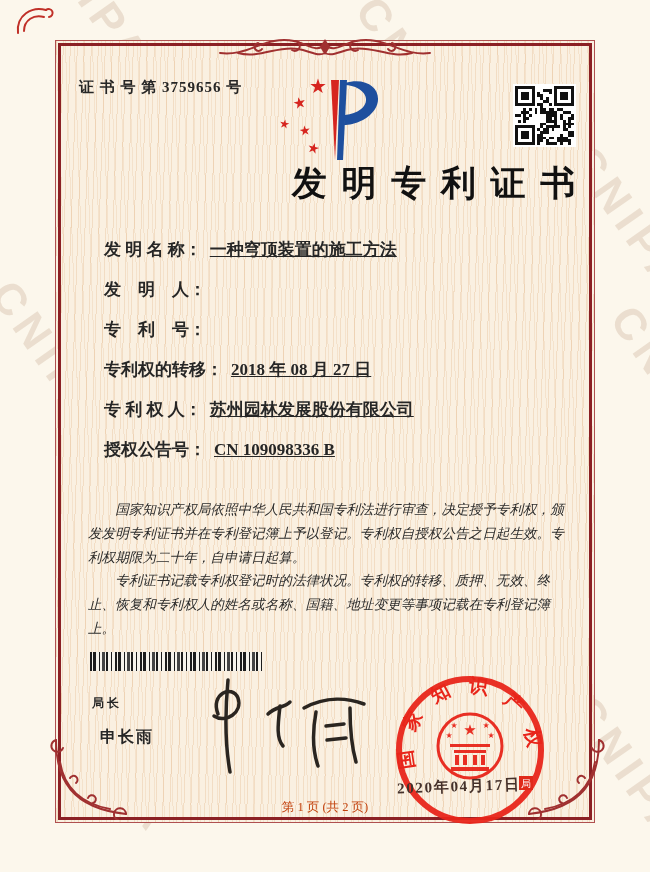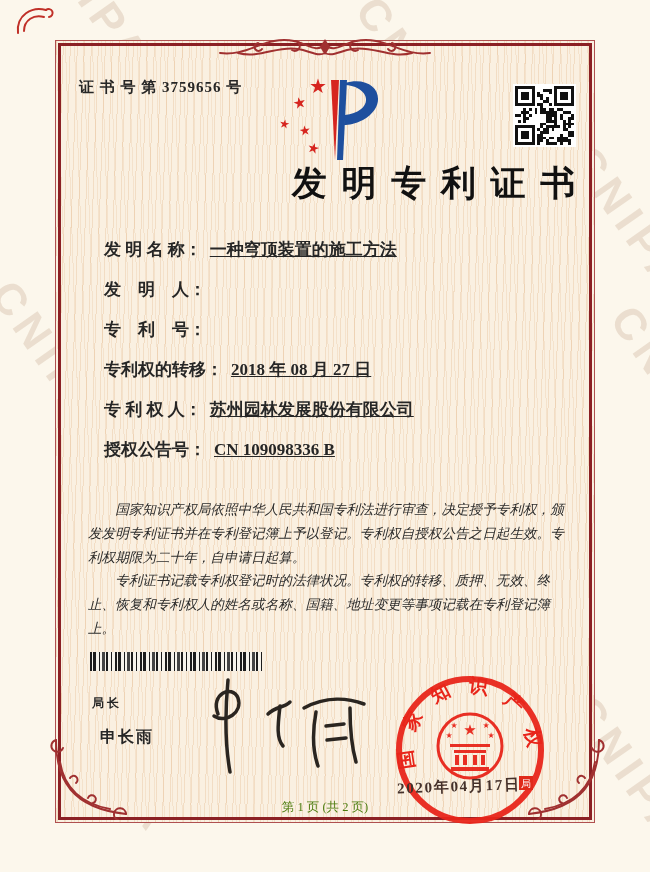--- a/index.html
+++ b/index.html
@@ -66,21 +66,21 @@
         #1c1c1c 9px 10px,#f6f3ec 10px 12px,
         #444 12px 15px,#f6f3ec 15px 16px,
         #1c1c1c 16px 18px,#f6f3ec 18px 21px,
         #1c1c1c 21px 22px,#f6f3ec 22px 25px);
   }
   
   .director-label{position:absolute;left:92px;top:695px;z-index:2;font-size:12px;font-weight:bold;letter-spacing:3px;}
   .director-name{position:absolute;left:92px;top:727px;z-index:2;font-size:16px;font-weight:bold;letter-spacing:2px;margin-left:8px;}
   .signature{position:absolute;left:180px;top:672px;width:190px;height:108px;z-index:2;}
   .seal{position:absolute;left:391px;top:672px;width:158px;height:158px;z-index:5;}
-  .page-info{position:absolute;left:0;right:0;top:799px;z-index:2;text-align:center;font-size:12.5px;color:#4d7c0f;}
+  .page-info{position:absolute;left:0;right:0;top:799px;z-index:2;text-align:center;font-size:12.5px;color:#c2410c;}
 </style>
 </head>
 <body>
 
 <div class="page">
 
   <span class="wm" style="left:8px;top:-28px;">CNIPA</span>
   <span class="wm" style="left:330px;top:46px;">CNIPA</span>
   <span class="wm" style="left:545px;top:195px;">CNIPA</span>
   <span class="wm" style="left:-35px;top:330px;">CNIPA</span>

